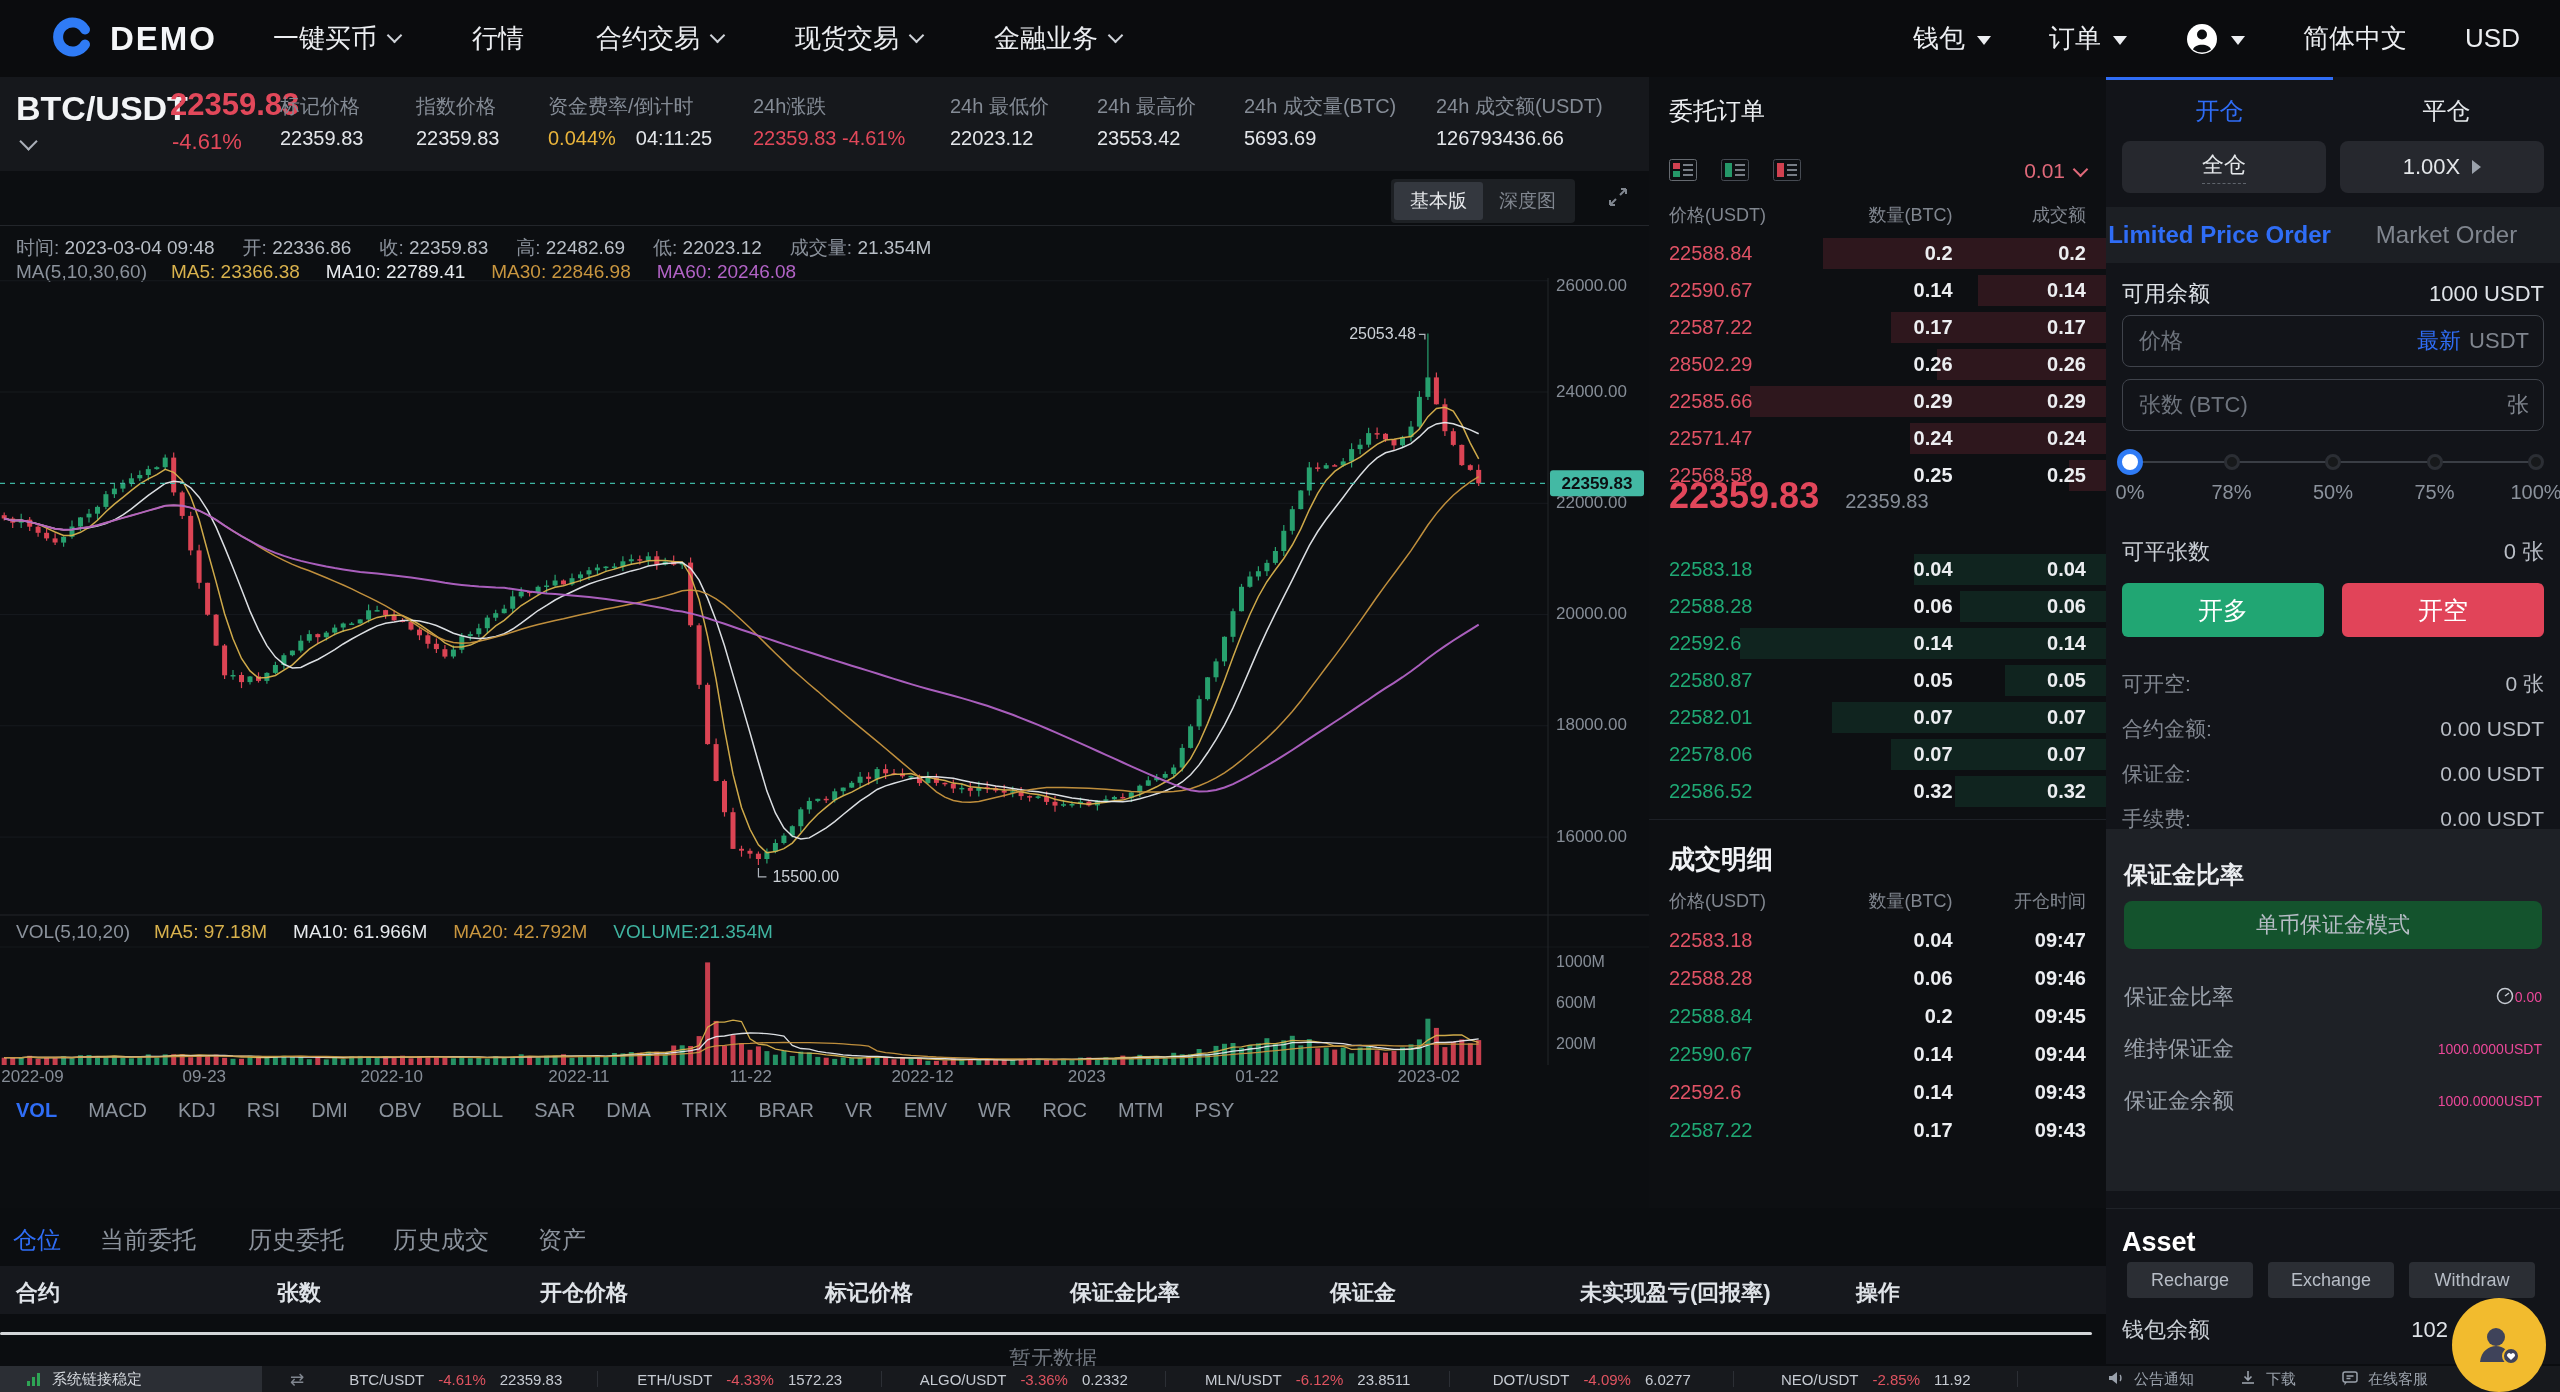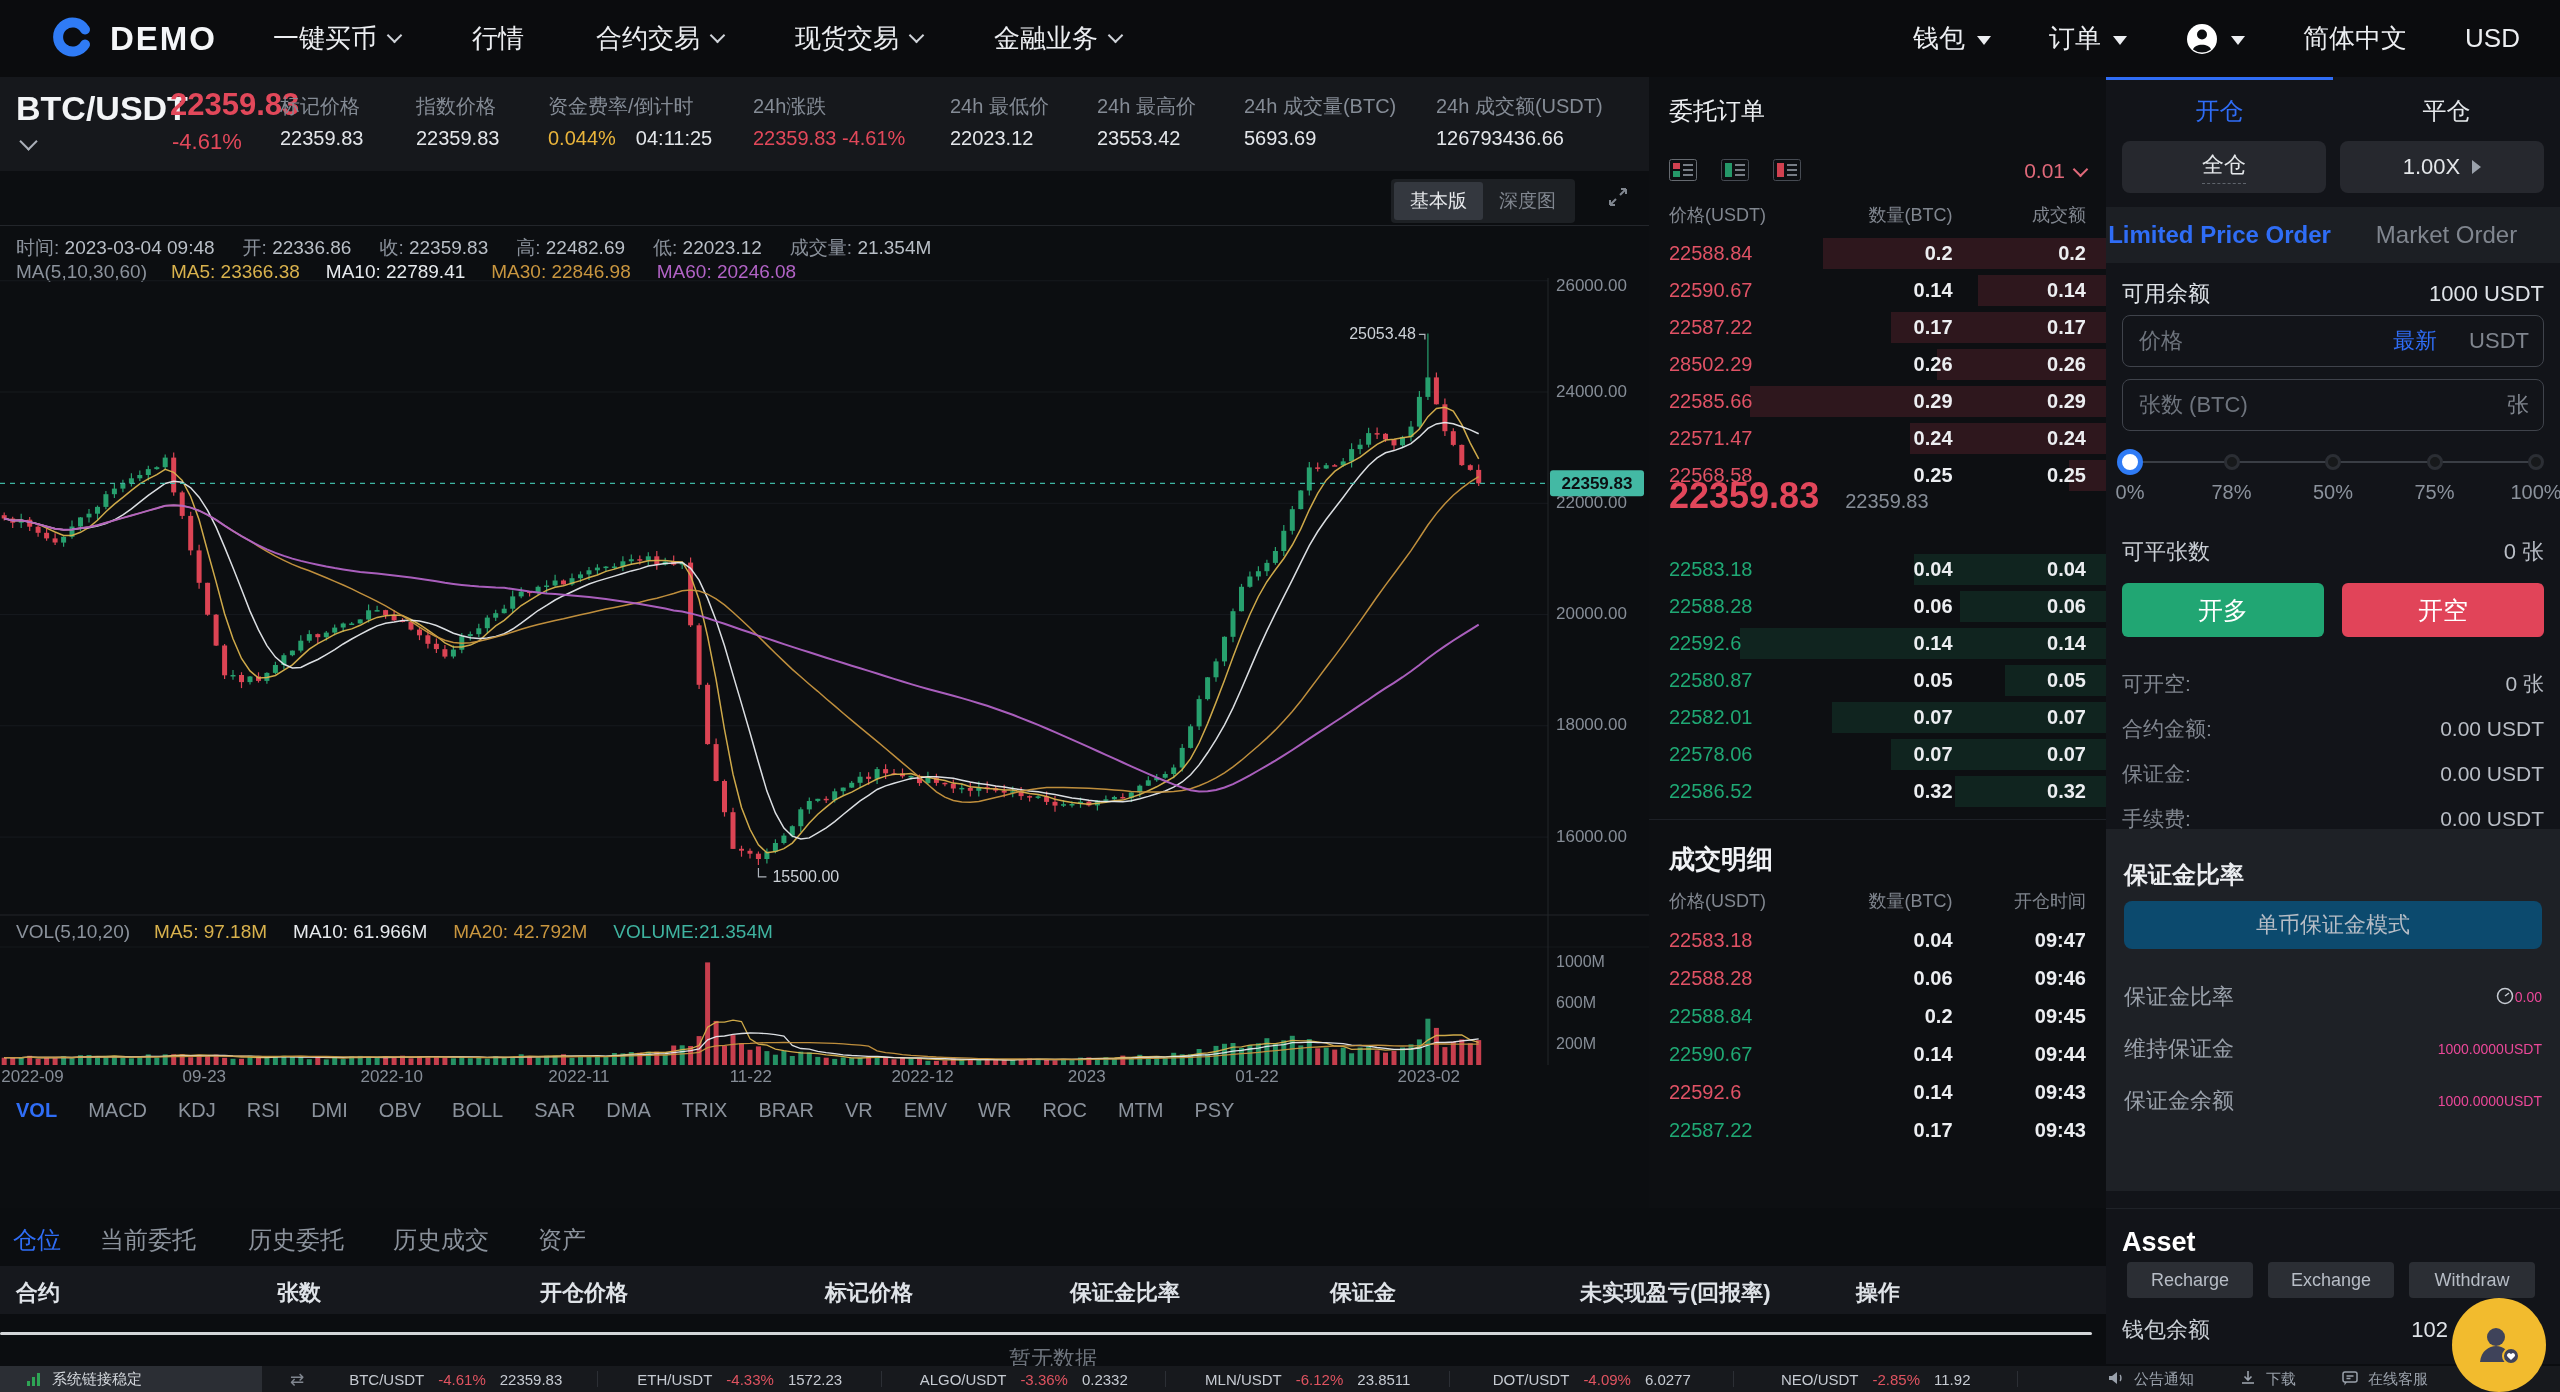--- a/index.html
+++ b/index.html
@@ -100,41 +100,41 @@
   #tp-ordertype{position:absolute;left:0;right:0;top:130px;height:56px;background:#1c1f24;display:flex;}
   .ot{flex:1;display:flex;align-items:center;justify-content:center;font-size:24px;color:#80868f;cursor:pointer;white-space:nowrap;}
   .ot.active{color:#2f6df6;font-weight:700;}
   .tp-flex-row{position:absolute;left:16px;right:16px;display:flex;justify-content:space-between;align-items:center;}
   #tp-avail{top:202px;font-size:22px;color:#dfe3e8;}
   .tp-input{position:absolute;left:16px;right:16px;height:52px;border:1px solid #3f434b;border-radius:8px;display:flex;align-items:center;padding:0 14px;box-sizing:border-box;}
   #tp-input-price{top:238px;}
   #tp-input-qty{top:302px;}
   .tp-input input{flex:1;background:transparent;border:none;outline:none;font-size:22px;color:#dfe3e8;font-family:inherit;min-width:0;}
   .tp-input input::placeholder{color:#6e747d;opacity:1;}
-  .latest{color:#2f6df6;font-size:22px;margin-right:32px;cursor:pointer;text-align:center;}
+  .latest{color:#2f6df6;font-size:22px;margin-right:8px;cursor:pointer;text-align:center;}
   .unit{color:#80868f;font-size:22px;}
   #slider{position:absolute;left:24px;right:24px;top:372px;height:26px;}
   #slider-track{position:absolute;left:0;right:0;top:12px;height:2px;background:#3a3e45;}
   .sl-dot{position:absolute;top:13px;width:16px;height:16px;margin-left:-8px;transform:translateY(-50%);border-radius:50%;background:#17191b;border:3px solid #2b2e34;box-sizing:border-box;cursor:pointer;}
   .sl-dot.active{width:26px;height:26px;margin-left:-13px;background:#fff;border:5px solid #2f7bf5;}
   #slider-labels{position:absolute;left:24px;right:24px;top:404px;height:26px;}
   .sl-label{position:absolute;transform:translateX(-50%);font-size:20px;color:#8b929c;white-space:nowrap;}
   #tp-closable{top:460px;font-size:22px;color:#c9ced4;}
   #tp-closable span:last-child{color:#b9bec6;}
   #tp-buttons{position:absolute;left:16px;right:16px;top:506px;height:54px;display:flex;gap:18px;}
   .big-btn{flex:1;border-radius:6px;display:flex;align-items:center;justify-content:center;font-size:25px;color:#fff;cursor:pointer;}
   #btn-long{background:#21a673;}
   #btn-short{background:#e14459;}
   #tp-info{position:absolute;left:16px;right:16px;top:584px;}
   .tp-row{height:45px;display:flex;justify-content:space-between;align-items:center;}
   .tp-label{font-size:21px;color:#80868f;}
   .tp-value{font-size:21px;color:#b9bec6;}
   #margin-section{position:absolute;left:0;right:0;top:752px;height:362px;background:#1e2126;}
   #ms-title{position:absolute;left:18px;top:30px;font-size:24px;font-weight:700;color:#eceef1;}
-  #ms-mode-btn{position:absolute;left:18px;right:18px;top:72px;height:48px;background:#0c4a6e;border-radius:8px;display:flex;align-items:center;justify-content:center;font-size:22px;color:#b7bdc6;cursor:pointer;}
+  #ms-mode-btn{position:absolute;left:18px;right:18px;top:72px;height:48px;background:#14532d;border-radius:8px;display:flex;align-items:center;justify-content:center;font-size:22px;color:#b7bdc6;cursor:pointer;}
   #ms-rows{position:absolute;left:18px;right:18px;top:142px;}
   .ms-row{height:52px;display:flex;justify-content:space-between;align-items:center;}
   .ms-label{font-size:22px;color:#9aa1ab;}
   .ms-value{font-size:14px;color:#ec4899;display:flex;align-items:center;gap:0;}
   #asset-title{position:absolute;left:16px;top:1150px;font-size:27px;font-weight:700;color:#fff;}
   .asset-btn{position:absolute;top:1185px;width:126px;height:36px;background:#2b2e34;border-radius:4px;display:flex;align-items:center;justify-content:center;font-size:18px;color:#b7bdc6;cursor:pointer;}
   #asset-balance{top:1238px;font-size:22px;color:#c9ced4;}
   #asset-balance span:last-child{color:#dfe3e8;margin-right:96px;}
   
   #h-divider{position:absolute;left:0;top:1208px;width:2560px;height:1px;background:#1f2228;}

